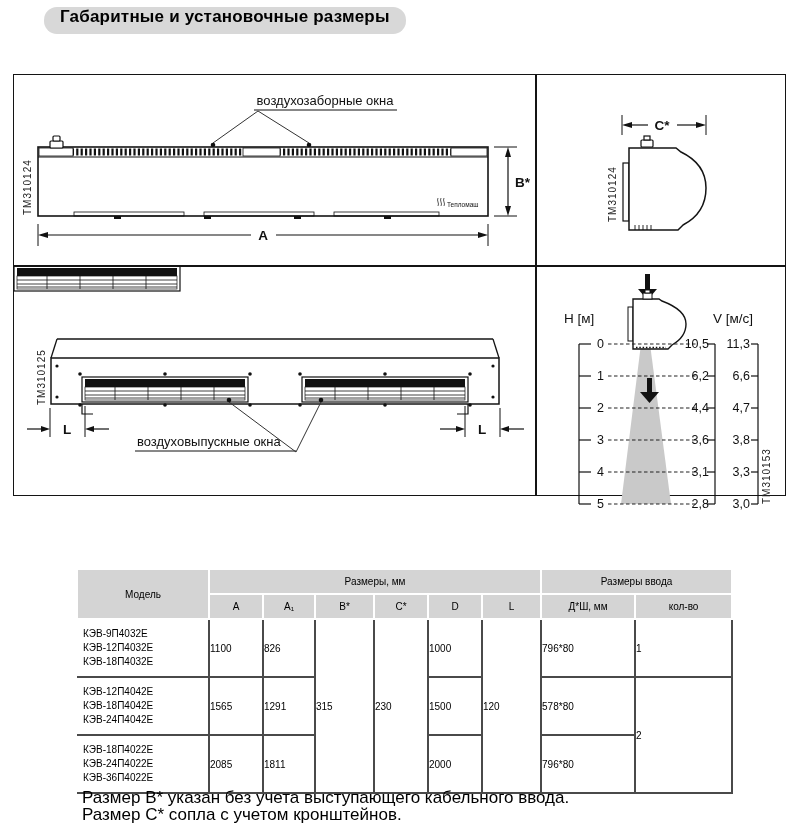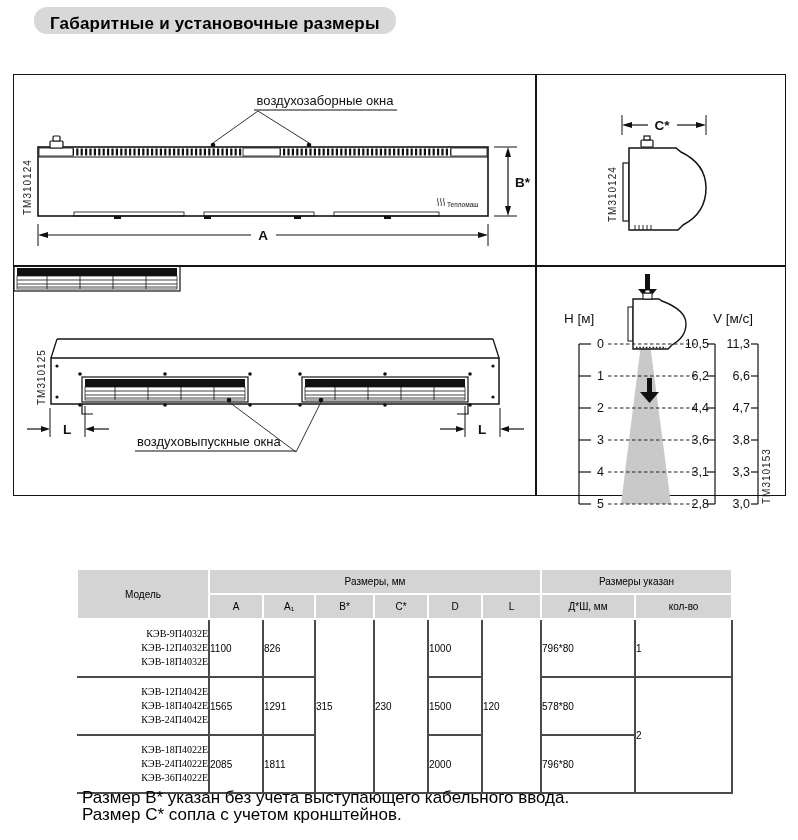--- a/index.html
+++ b/index.html
@@ -2,23 +2,23 @@
 <html><head>
 <meta charset="utf-8">
 <style>
   html,body { margin:0; padding:0; }
   body {
     width:798px; height:840px; position:relative; background:#fff;
     font-family:"Liberation Sans", sans-serif; color:#000;
   }
   
   .title-pill {
-    position:absolute; left:34px; top:7px; height:27px;
+    position:absolute; left:44px; top:7px; height:27px;
     background:#d8d8d8; border-radius:13px; padding:0 16px;
-    display:flex; align-items:flex-end;
+    display:flex; align-items:flex-start;
     font-size:17px; font-weight:bold; letter-spacing:0.2px;
   }
   
   .panel {
     position:absolute; left:13px; top:74px; width:773px; height:422px;
     border:1.6px solid #141414; box-sizing:border-box; background:#fff;
   }
   .panel svg { position:absolute; display:block; }
   .svg-tl { left:0; top:0; }
   .svg-tr { left:522px; top:0; }
@@ -40,22 +40,22 @@
     font-size:10px;
   }
   .spec-table th {
     background:#d4d4d4; border:2px solid #fff; font-weight:normal;
     padding:1px 0; height:21px;
   }
   .spec-table td {
     border:2px solid #4a4a4a; text-align:left; background:#fff; padding:0;
   }
   .spec-table td.model {
-    text-align:right; padding-left:6px; white-space:pre-line;
-    line-height:1.4; border-left:none;font-family:Liberation Serif, serif;
+    text-align:left; padding-left:6px; white-space:pre-line;
+    line-height:1.4; border-left:none;
   }
   .spec-table tbody tr { height:58px; }
   
   .notes { position:absolute; left:82px; top:789px; font-size:17px; line-height:17px; }
 </style>
 </head>
 <body>
 
 <div class="title-pill">
   <span>Габаритные и установочные размеры</span>
@@ -311,21 +311,21 @@
       <col style="width:54px">
       <col style="width:54px">
     <col style="width:59px">
       <col style="width:94px">
       <col style="width:97px">
   </colgroup>
   <thead>
     <tr>
       <th rowspan="2">Модель</th>
       <th colspan="6">Размеры, мм</th>
-      <th colspan="2">Размеры указан</th>
+      <th colspan="2">Размеры ввода</th>
     </tr>
     <tr>
       <th>А</th>
       <th>А₁</th>
       <th>В*</th>
       <th>С*</th>
       <th>D</th>
       <th>L</th>
       <th>Д*Ш, мм</th>
       <th>кол-во</th>

